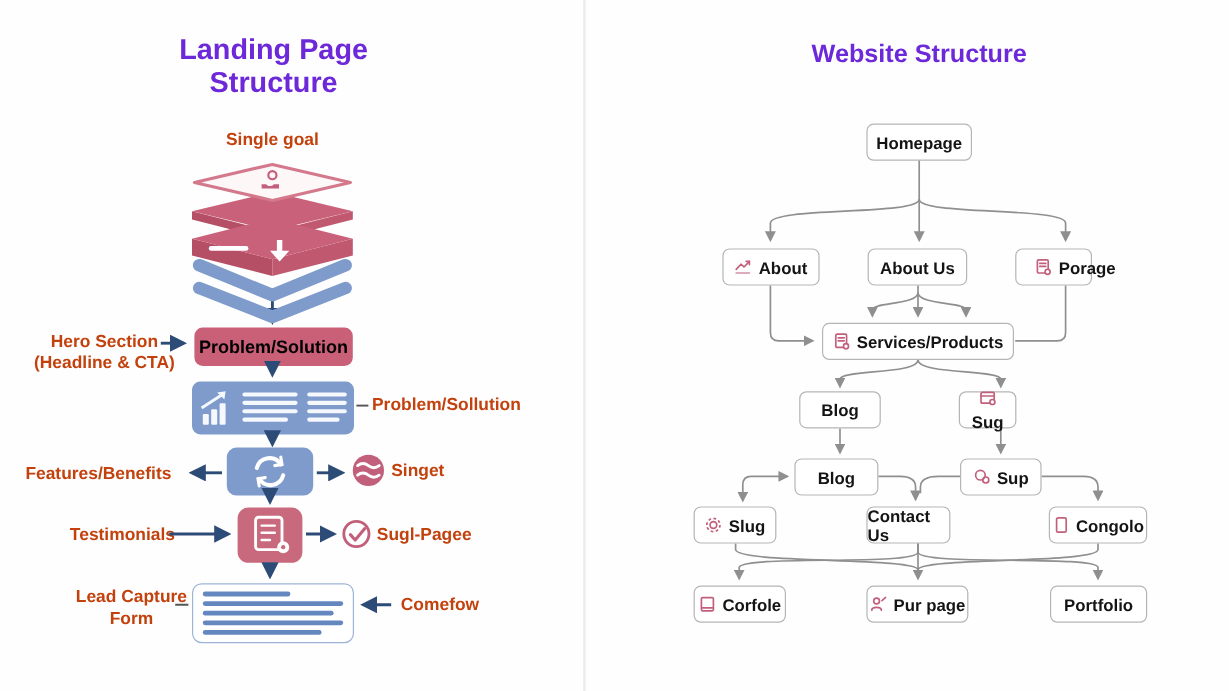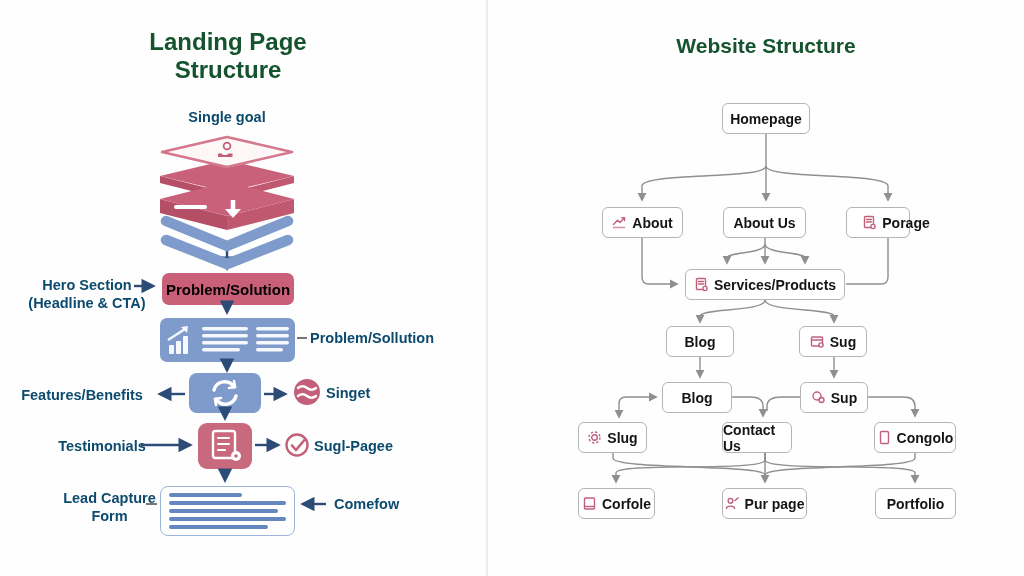--- a/index.html
+++ b/index.html
@@ -1,24 +1,24 @@
 <!DOCTYPE html>
 <html><head>
 <meta charset="utf-8">
 <style>
   html,body{margin:0;padding:0;background:#ffffff;}
   .canvas{position:relative;width:1024px;height:576px;background:#fefefe;overflow:hidden;
           font-family:"Liberation Sans",sans-serif;color:#1b1b1b;}
   .divider{position:absolute;left:486px;top:0;width:2px;height:576px;background:#ececec;}
 
   
-  .title{position:absolute;font-weight:bold;text-align:center;line-height:1.18;color:#14532d;}
+  .title{position:absolute;font-weight:bold;text-align:center;line-height:1.18;color:#6d28d9;}
   #landing-title{left:108px;top:28px;width:240px;font-size:24px;}
   #website-title{left:616px;top:34px;width:300px;font-size:21px;}
-  .lbl{position:absolute;font-weight:600;font-size:14.5px;text-align:center;line-height:1.25;color:#0c4a6e;}
+  .lbl{position:absolute;font-weight:600;font-size:14.5px;text-align:center;line-height:1.25;color:#c2410c;}
   #funnel-caption{left:167px;top:108px;width:120px;}
   #hero-label{left:12px;top:276px;width:150px;}
   #content-callout-label{left:310px;top:329px;white-space:nowrap;text-align:left;}
   #features-label{left:12px;top:386px;width:140px;}
   #singet-label{left:326px;top:384px;text-align:left;}
   #testimonials-label{left:52px;top:437px;width:100px;}
   #check-callout-label{left:314px;top:437px;text-align:left;}
   #leadform-label{left:62px;top:489px;width:95px;}
   #comefow-label{left:334px;top:495px;text-align:left;}
 
@@ -37,21 +37,21 @@
   .node{position:absolute;box-sizing:border-box;height:31px;background:#fff;
         border:1.4px solid #b5b5b5;border-radius:6px;display:flex;align-items:center;
         justify-content:center;gap:5px;font-weight:600;font-size:14px;color:#141414;z-index:2;}
   .nicon{width:15px;height:15px;flex:0 0 auto;}
   #n0{left:722px;top:103px;width:88px;}
   #n1{left:602px;top:207px;width:81px;}
   #n2{left:723px;top:207px;width:83px;}
   #n3{left:846px;top:207px;width:64px;padding-left:36px;}
   #n4{left:685px;top:269px;width:160px;}
   #n5{left:666px;top:326px;width:68px;}
-  #n6{left:799px;top:326px;width:68px;}
+  #n6{left:799px;top:326px;width:48px;flex-direction:column;}
   #n7{left:662px;top:382px;width:70px;}
   #n8{left:800px;top:382px;width:68px;}
   #n9{left:578px;top:422px;width:69px;}
   #n10{left:722px;top:422px;width:70px;}
   #n11{left:874px;top:422px;width:82px;}
   #n12{left:578px;top:488px;width:77px;}
   #n13{left:722px;top:488px;width:85px;}
   #n14{left:875px;top:488px;width:81px;}
 
   svg.layer{position:absolute;left:0;top:0;pointer-events:none;}

